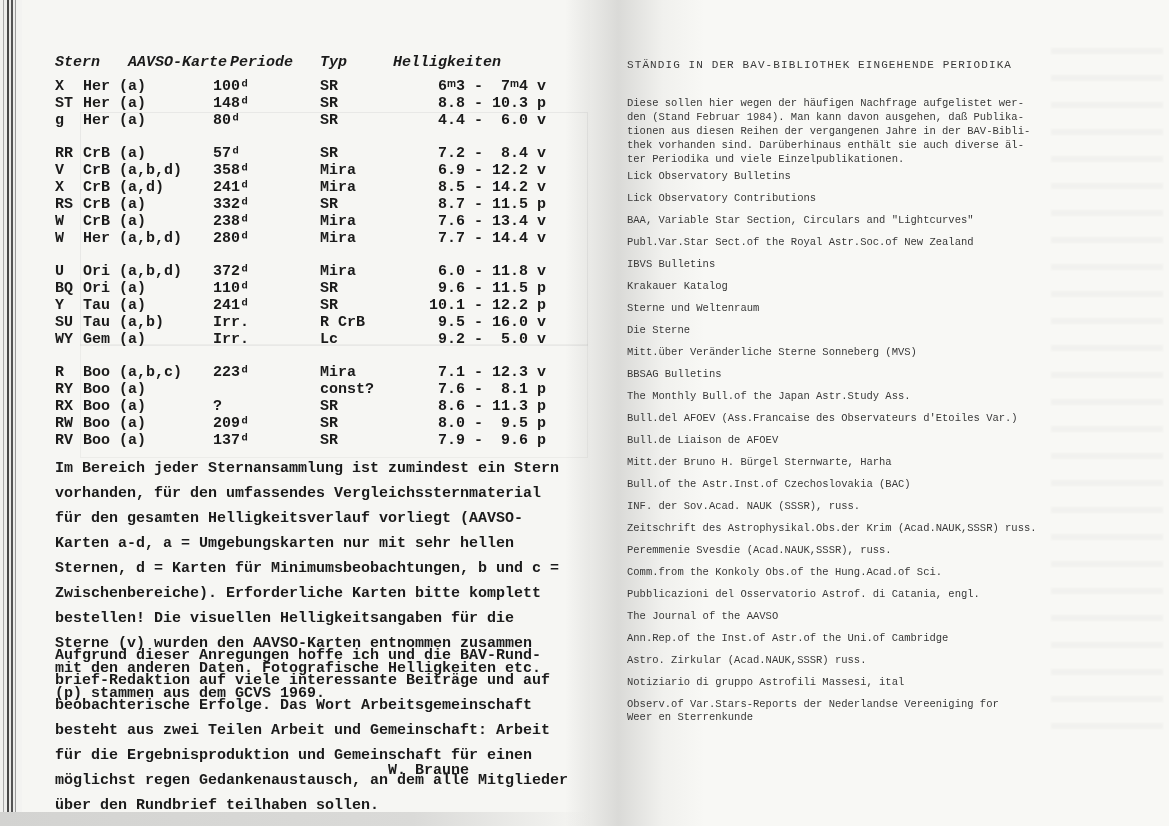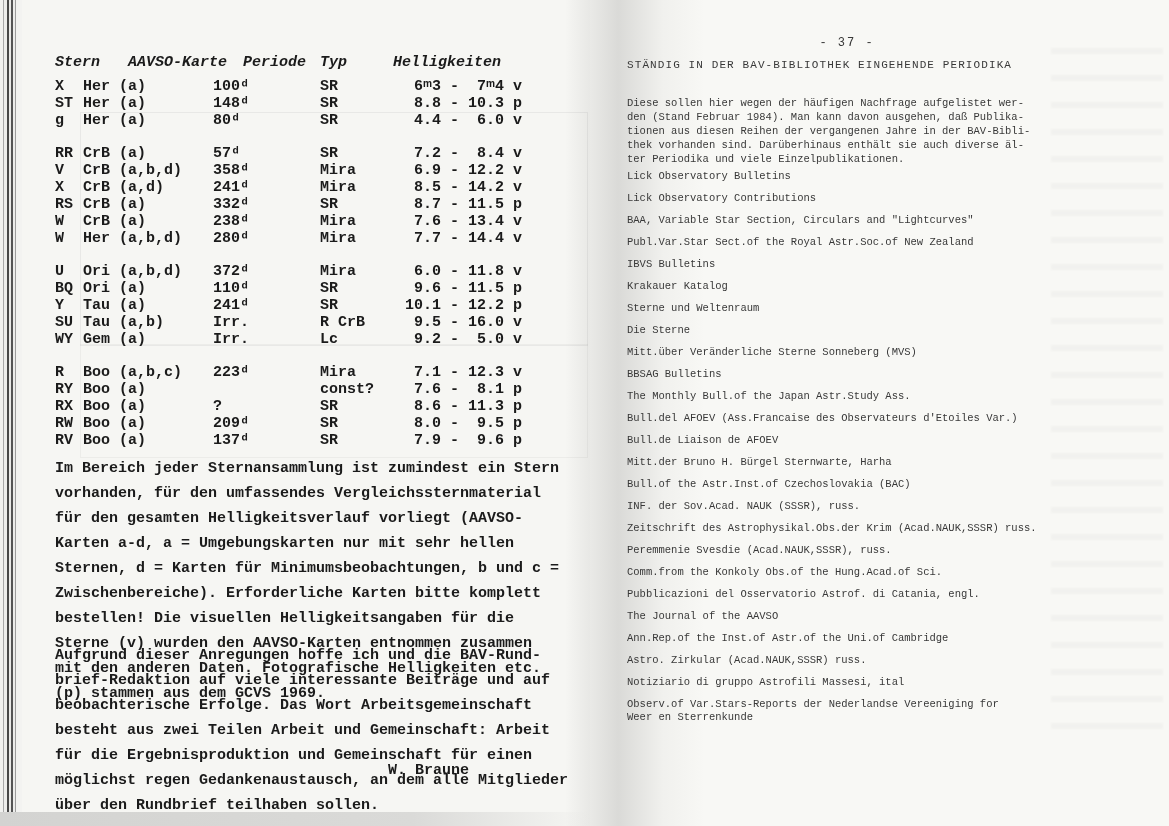--- a/index.html
+++ b/index.html
@@ -51,29 +51,29 @@
     background:repeating-linear-gradient(to bottom,
       rgba(90,90,90,0.07) 0 6px,rgba(0,0,0,0) 6px 27px);
     filter:blur(1px);
   }
 
   
   .pageno36{position:absolute;top:20px;left:33px;width:466px;text-align:center;letter-spacing:1px;}
   .t-head span{position:absolute;top:54px;white-space:pre;font-style:italic;}
   .h-stern{left:33px;}
   .h-karte{left:106px;}
-  .h-periode{left:221px;text-align:center;}
+  .h-periode{left:208px;text-align:center;}
   .h-typ{left:298px;}
   .h-hell{left:371px;}
   .t-rows{position:absolute;top:78px;left:33px;right:8px;}
   .trow{display:grid;grid-template-columns:28px 130px 84px 108px auto;line-height:17px;}
   .trow.gap{margin-top:16px;}
   .c-per{text-align:left;white-space:pre;}
   .c-typ{padding-left:23px;white-space:pre;font-family:Liberation Mono, monospace;}
-  .c-mag{white-space:pre;}
+  .c-mag{white-space:pre;margin-left:24px;}
   .para{position:absolute;left:33px;width:534px;line-height:25px;white-space:pre-wrap;}
   .para1{top:456px;}
   .para2{top:643px;}
   .signature{position:absolute;top:762px;left:366px;line-height:17px;}
 
   
   .pageno37{position:absolute;top:36px;left:37px;width:440px;text-align:center;font-size:12px;letter-spacing:2px;}
   .heading37{position:absolute;top:59px;left:37px;letter-spacing:1.1px;font-size:11px;white-space:pre;}
   .intro37{position:absolute;top:96px;left:37px;width:446px;line-height:14px;white-space:pre-wrap;}
   .plist{position:absolute;top:170px;left:37px;width:492px;}
@@ -252,21 +252,20 @@
 besteht aus zwei Teilen Arbeit und Gemeinschaft: Arbeit
 für die Ergebnisproduktion und Gemeinschaft für einen
 möglichst regen Gedankenaustausch, an dem alle Mitglieder
 über den Rundbrief teilhaben sollen.</div>
     <div class="signature">W. Braune</div>
   </div>
 
   <div class="page-right">
     <div class="ghost-text"></div>
 
-    <div class="pageno37">- 37 -</div>
     <div class="heading37">STÄNDIG IN DER BAV-BIBLIOTHEK EINGEHENDE PERIODIKA</div>
     <div class="intro37">Diese sollen hier wegen der häufigen Nachfrage aufgelistet wer-
 den (Stand Februar 1984). Man kann davon ausgehen, daß Publika-
 tionen aus diesen Reihen der vergangenen Jahre in der BAV-Bibli-
 thek vorhanden sind. Darüberhinaus enthält sie auch diverse äl-
 ter Periodika und viele Einzelpublikationen.</div>
 
     <div class="plist">
 
     <div class="periodical">Lick Observatory Bulletins</div>

